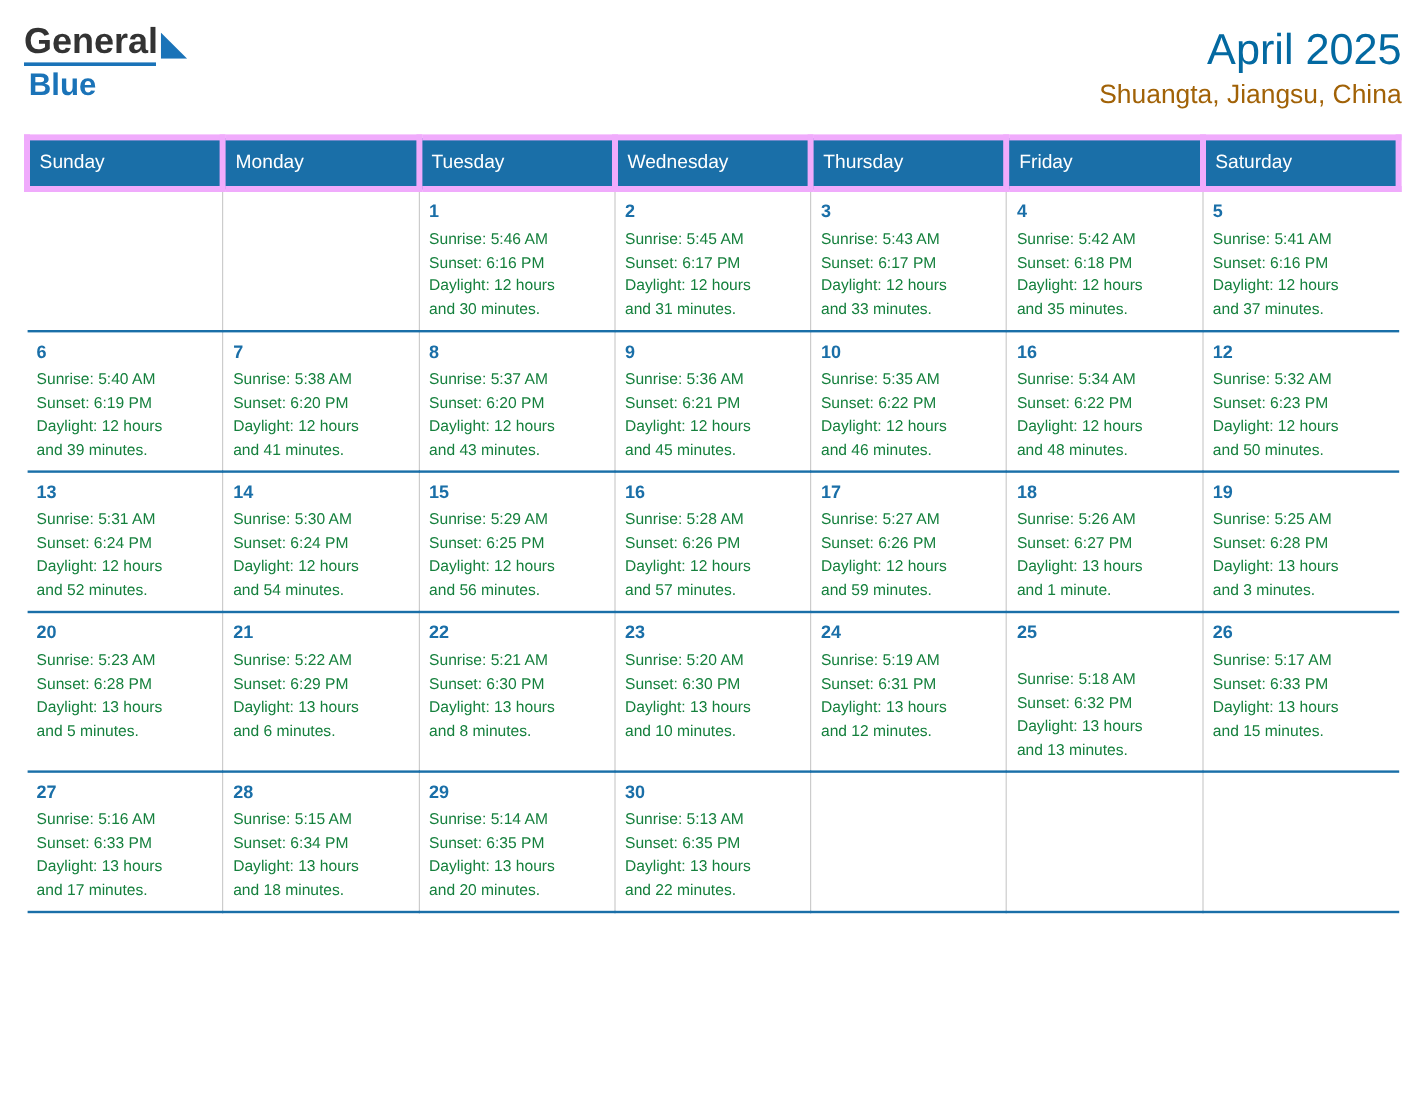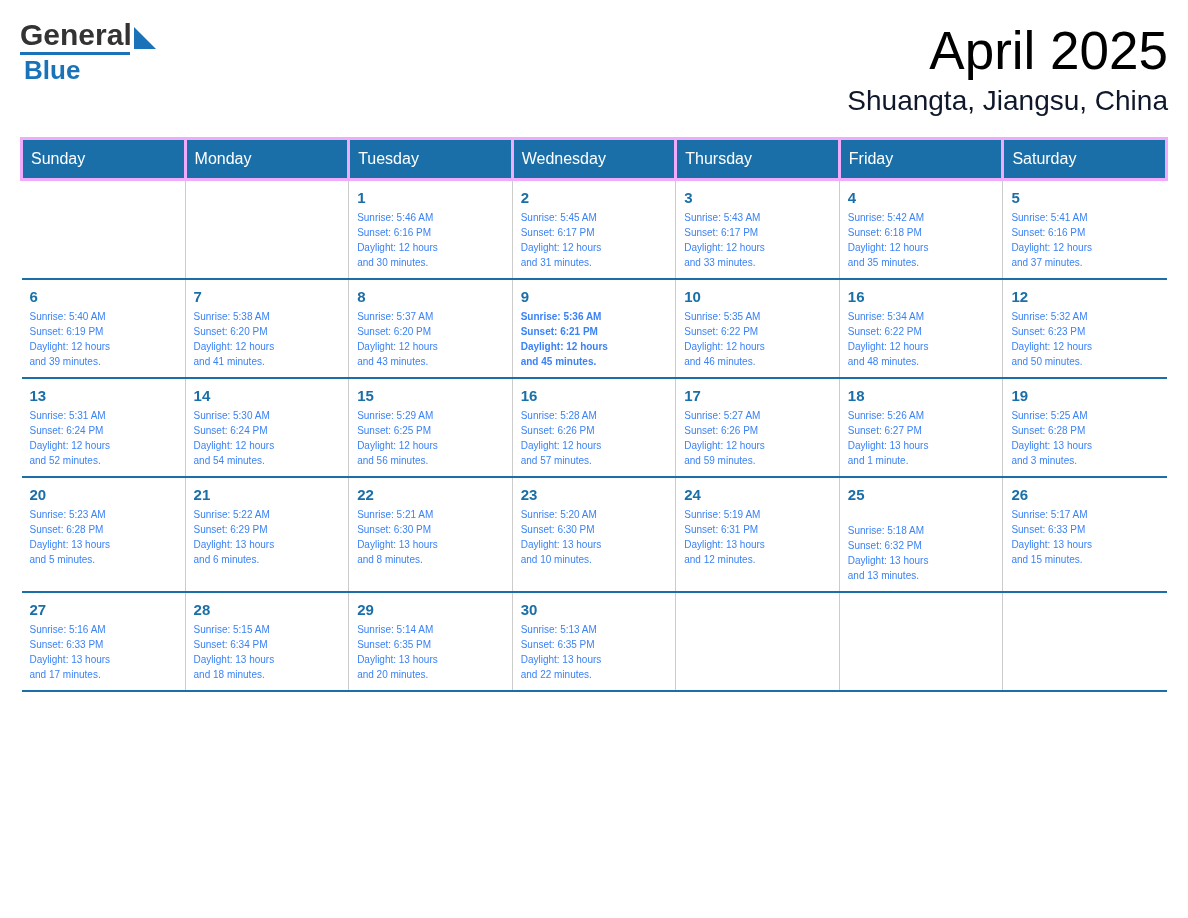--- a/index.html
+++ b/index.html
@@ -18,43 +18,43 @@
     }
     .logo {
       display: flex;
       flex-direction: column;
       align-items: flex-start;
     }
     .title-block {
       text-align: right;
     }
     .calendar-title {
-      font-size: 53px;
+      font-size: 36px;
       font-weight: normal;
-      color: #000000;
+      color: #0369a1;
     }
     .calendar-subtitle {
-      font-size: 28px;
-      color: #0f172a;
+      font-size: 22px;
+      color: #a16207;
       margin-top: 4px;
     }
     table {
       width: 100%;
       border-collapse: collapse;
     }
     thead tr {
       background: #1a6fa8;
     }
     thead th {
       color: #fff;
       padding: 10px 8px;
       font-size: 16px;
       font-weight: normal;
       text-align: left;
-      border: 3px solid #f0abfc;
+      border: 5px solid #f0abfc;
     }
     tbody tr {
       border-bottom: 2px solid #1a6fa8;
     }
     tbody td {
       vertical-align: top;
       padding: 8px;
       font-size: 13px;
       color: #333;
       border-right: 1px solid #ccc;
@@ -65,22 +65,22 @@
       border-right: none;
     }
     .day-num {
       font-size: 15px;
       font-weight: bold;
       color: #1a6fa8;
       display: block;
       margin-bottom: 4px;
     }
     .day-info {
-      font-size: 10px;
-      color: #3b82f6;
+      font-size: 13px;
+      color: #15803d;
       line-height: 1.5;
     }
     .empty-cell {
       background: #fff;
     }
     .logo-brand {
       display: flex;
       align-items: center;
       line-height: 1;
     }
@@ -193,21 +193,21 @@
         </td>
         <td>
           <span class="day-num">8</span>
           <div class="day-info" style="white-space: pre-line;">Sunrise: 5:37 AM
 Sunset: 6:20 PM
 Daylight: 12 hours
 and 43 minutes.</div>
         </td>
         <td>
           <span class="day-num">9</span>
-          <div class="day-info" style="white-space: pre-line; font-weight: bold;">Sunrise: 5:36 AM
+          <div class="day-info" style="white-space: pre-line;">Sunrise: 5:36 AM
 Sunset: 6:21 PM
 Daylight: 12 hours
 and 45 minutes.</div>
         </td>
         <td>
           <span class="day-num">10</span>
           <div class="day-info" style="white-space: pre-line;">Sunrise: 5:35 AM
 Sunset: 6:22 PM
 Daylight: 12 hours
 and 46 minutes.</div>

